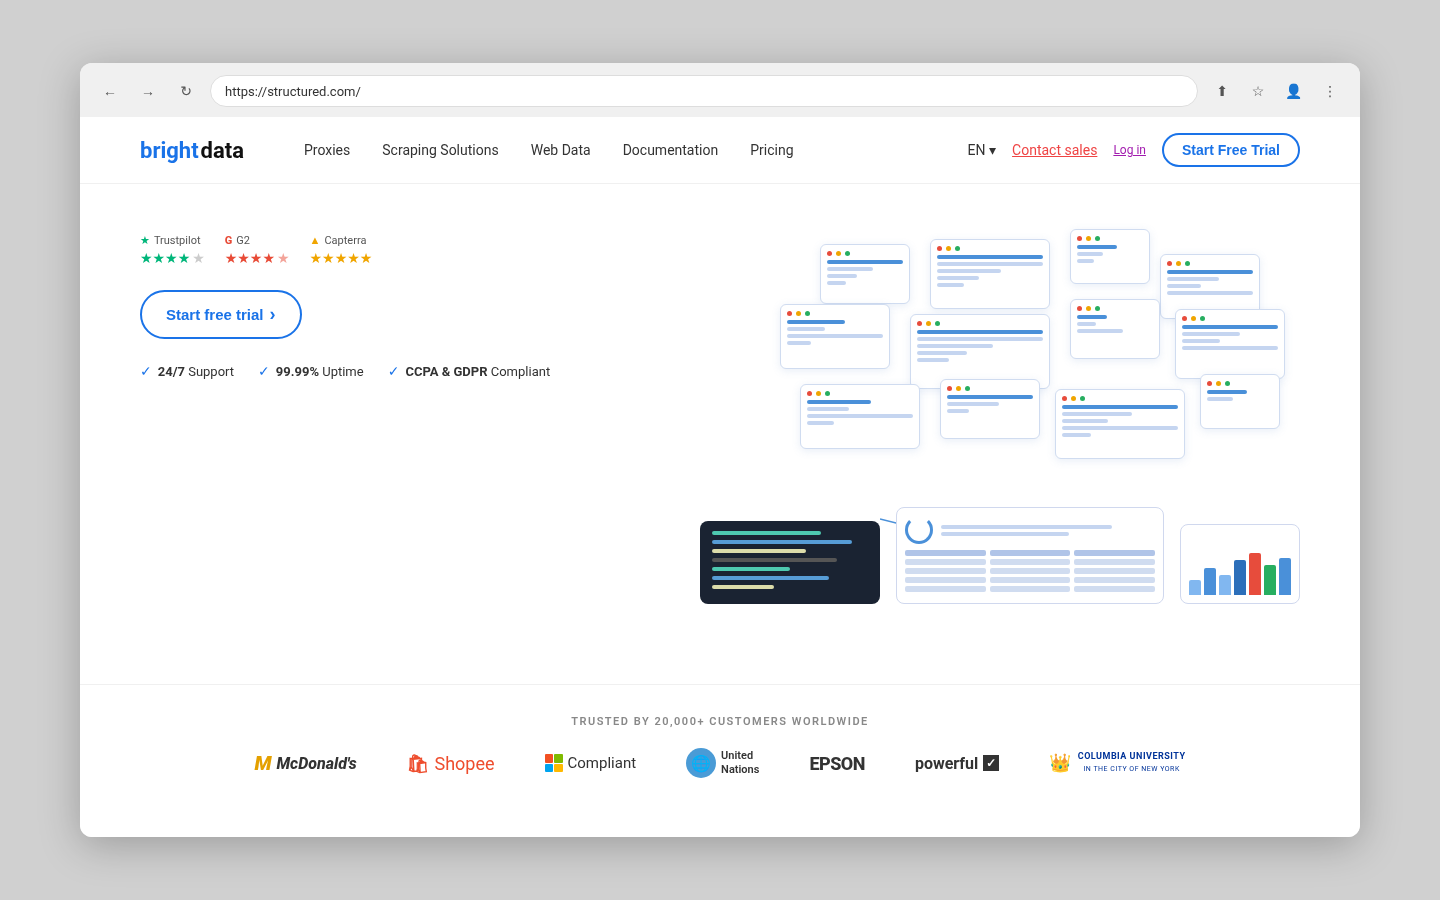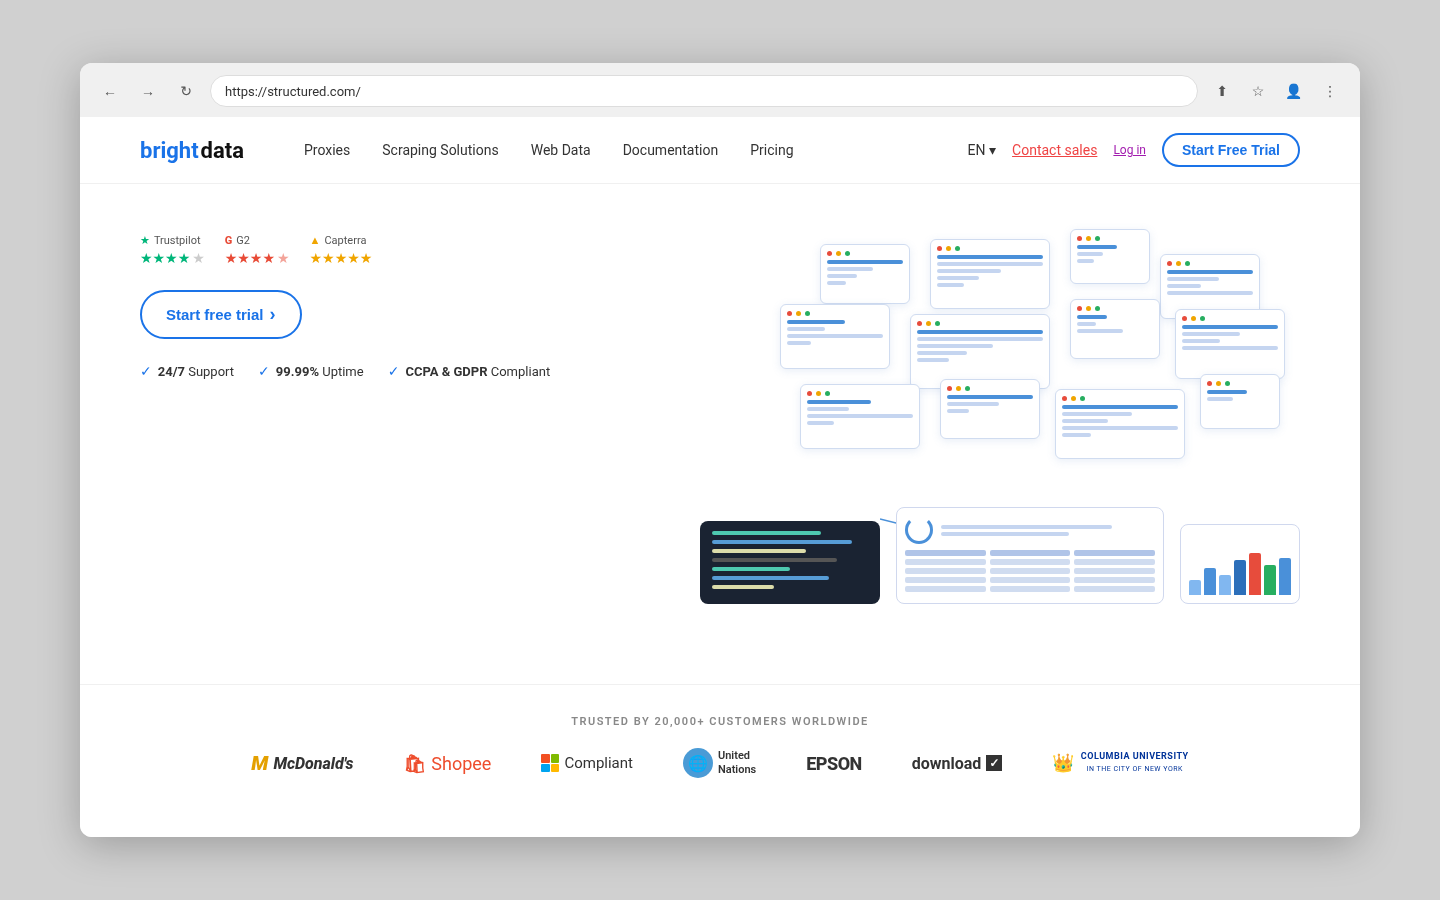--- a/index.html
+++ b/index.html
@@ -833,21 +833,21 @@
             <span style="color:white;font-size:16px;">🌐</span>
           </div>
           <div style="text-align:left;font-size:11px;line-height:1.3;font-weight:600;color:#333;">United<br>Nations</div>
         </div>
 
         <div class="logo-item epson-logo">
           <span>EPSON</span>
         </div>
 
         <div class="logo-item statista-logo">
-          <span style="font-weight:700;font-size:16px;">download</span>
+          <span style="font-weight:700;font-size:16px;">powerful</span>
           <span style="background:#333;color:white;padding:1px 3px;font-size:12px;font-weight:700;">✓</span>
         </div>
 
         <div class="logo-item columbia-logo">
           <div style="display:flex;align-items:center;gap:6px;">
             <span style="color:#003399;font-size:18px;">👑</span>
             <div style="font-size:9px;font-weight:700;color:#003399;line-height:1.3;text-transform:uppercase;letter-spacing:0.5px;">COLUMBIA UNIVERSITY<br><span style="font-size:7px;font-weight:400;text-transform:none;">IN THE CITY OF NEW YORK</span></div>
           </div>
         </div>
 

